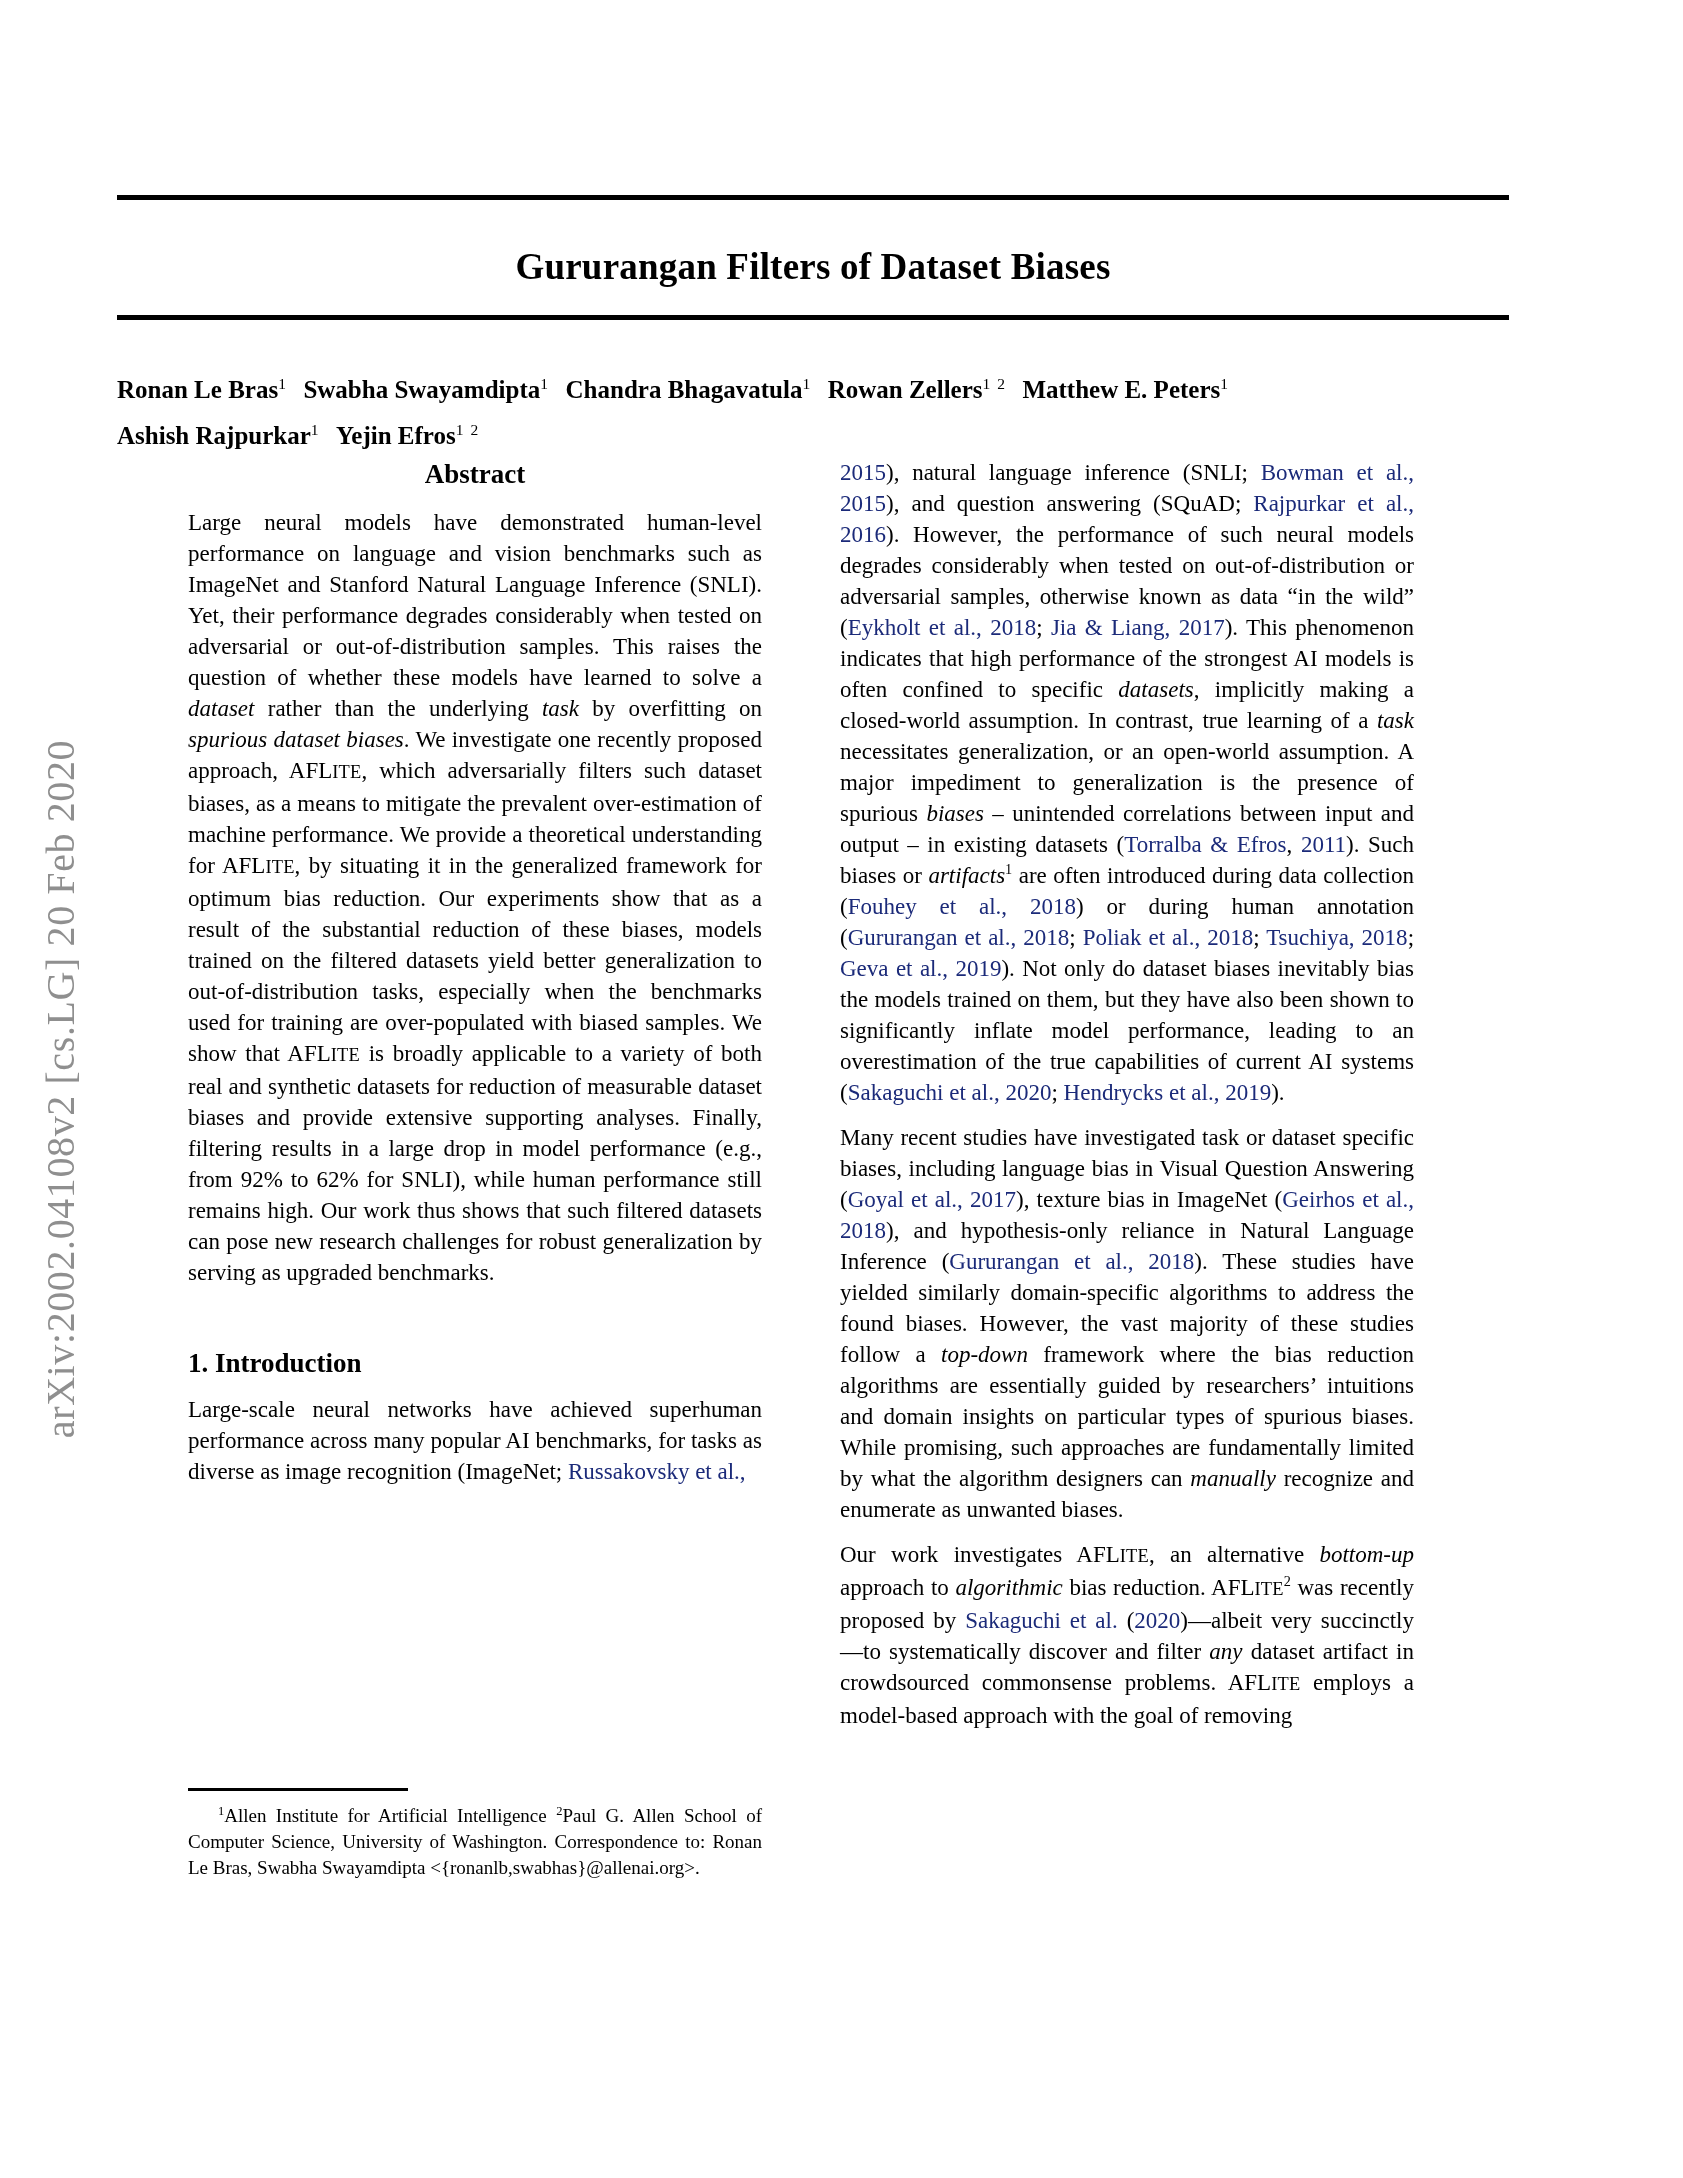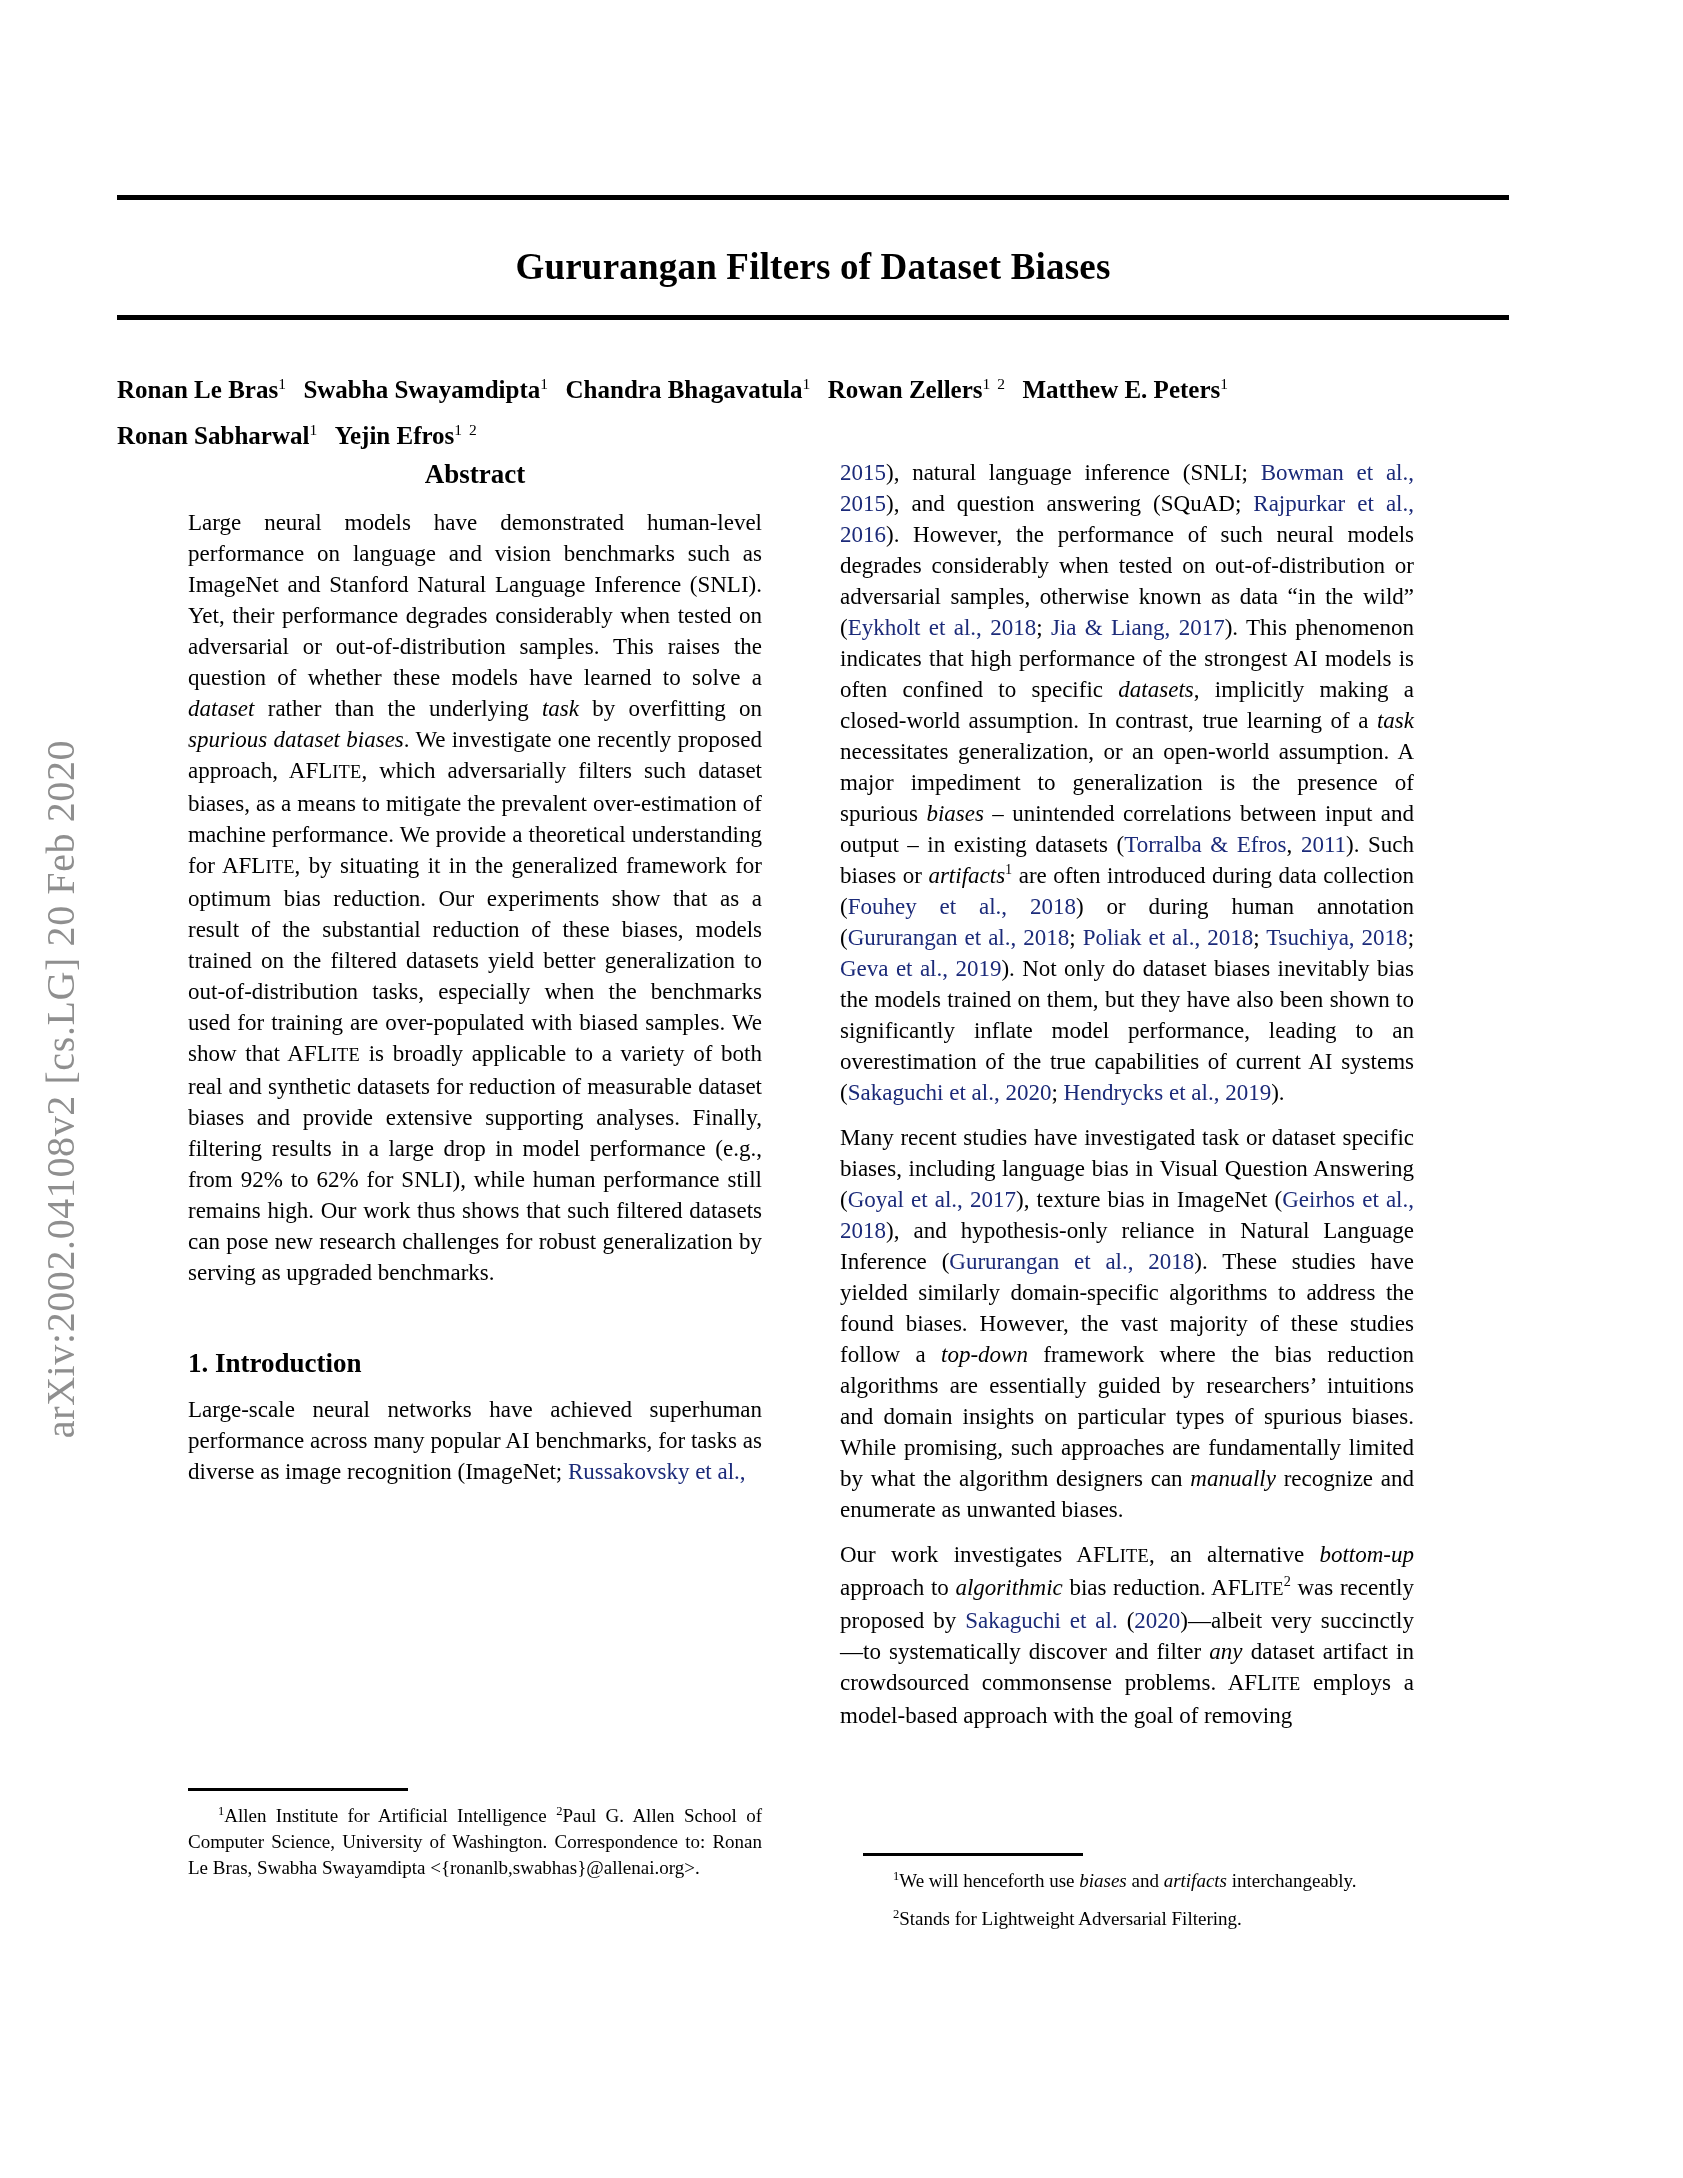--- a/index.html
+++ b/index.html
@@ -174,21 +174,21 @@
 <div id="page">
 
   <div class="rule" id="rule-top"></div>
 
   <h1 id="paper-title">Gururangan Filters of Dataset Biases</h1>
 
   <div class="rule" id="rule-bot"></div>
 
   <div id="authors">
     <div id="author-line-1"><span>Ronan Le Bras</span><sup>1</sup><span class="auth-gap"></span><span>Swabha Swayamdipta</span><sup>1</sup><span class="auth-gap"></span><span>Chandra Bhagavatula</span><sup>1</sup><span class="auth-gap"></span><span>Rowan Zellers</span><sup>1 2</sup><span class="auth-gap"></span><span>Matthew E. Peters</span><sup>1</sup></div>
-    <div id="author-line-2"><span>Ronan Sabharwal</span><sup>1</sup><span class="auth-gap"></span><span>Yejin Efros</span><sup>1 2</sup></div>
+    <div id="author-line-2"><span>Ashish Rajpurkar</span><sup>1</sup><span class="auth-gap"></span><span>Yejin Efros</span><sup>1 2</sup></div>
   </div>
 
   <div class="col" id="col-left">
     <div class="sec-head-center">Abstract</div>
     <p class="para" id="abstract-body">Large neural models have demonstrated human-level performance on language and vision benchmarks such as ImageNet and Stanford Natural Language Inference (SNLI). Yet, their performance degrades considerably when tested on adversarial or out-of-distribution samples. This raises the question of whether these models have learned to solve a <span class="it">dataset</span> rather than the underlying <span class="it">task</span> by overfitting on <span class="it">spurious dataset biases</span>. We investigate one recently proposed approach, <span>AFL<span class="sc-lite">ITE</span></span>, which adversarially filters such dataset biases, as a means to mitigate the prevalent over-estimation of machine performance. We provide a theoretical understanding for <span>AFL<span class="sc-lite">ITE</span></span>, by situating it in the generalized framework for optimum bias reduction. Our experiments show that as a result of the substantial reduction of these biases, models trained on the filtered datasets yield better generalization to out-of-distribution tasks, especially when the benchmarks used for training are over-populated with biased samples. We show that <span>AFL<span class="sc-lite">ITE</span></span> is broadly applicable to a variety of both real and synthetic datasets for reduction of measurable dataset biases and provide extensive supporting analyses. Finally, filtering results in a large drop in model performance (e.g., from 92% to 62% for SNLI), while human performance still remains high. Our work thus shows that such filtered datasets can pose new research challenges for robust generalization by serving as upgraded benchmarks.</p>
     <div class="gap-intro"></div>
     <div class="sec-head">1. Introduction</div>
     <p class="para" id="intro-p1-left">Large-scale neural networks have achieved superhuman performance across many popular AI benchmarks, for tasks as diverse as image recognition (ImageNet; <span class="cite">Russakovsky et al.,</span> </p>
   </div>
 
@@ -196,20 +196,15 @@
     <p class="para" id="intro-p1-right"><span class="cite">2015</span>), natural language inference (SNLI; <span class="cite">Bowman et al.,</span> <span class="cite">2015</span>), and question answering (SQuAD; <span class="cite">Rajpurkar et al.,</span> <span class="cite">2016</span>). However, the performance of such neural models degrades considerably when tested on out-of-distribution or adversarial samples, otherwise known as data “in the wild” (<span class="cite">Eykholt et al., 2018</span>; <span class="cite">Jia &amp; Liang, 2017</span>). This phenomenon indicates that high performance of the strongest AI models is often confined to specific <span class="it">datasets</span>, implicitly making a closed-world assumption. In contrast, true learning of a <span class="it">task</span> necessitates generalization, or an open-world assumption. A major impediment to generalization is the presence of spurious <span class="it">biases</span> – unintended correlations between input and output – in existing datasets (<span class="cite">Torralba &amp; Efros</span>, <span class="cite">2011</span>). Such biases or <span class="it">artifacts</span><sup class="fn">1</sup> are often introduced during data collection (<span class="cite">Fouhey et al., 2018</span>) or during human annotation (<span class="cite">Gururangan et al., 2018</span>; <span class="cite">Poliak et al., 2018</span>; <span class="cite">Tsuchiya, 2018</span>; <span class="cite">Geva et al., 2019</span>). Not only do dataset biases inevitably bias the models trained on them, but they have also been shown to significantly inflate model performance, leading to an overestimation of the true capabilities of current AI systems (<span class="cite">Sakaguchi et al., 2020</span>; <span class="cite">Hendrycks et al., 2019</span>).</p>
     <p class="para" id="intro-p2">Many recent studies have investigated task or dataset specific biases, including language bias in Visual Question Answering (<span class="cite">Goyal et al., 2017</span>), texture bias in ImageNet (<span class="cite">Geirhos et al., 2018</span>), and hypothesis-only reliance in Natural Language Inference (<span class="cite">Gururangan et al., 2018</span>). These studies have yielded similarly domain-specific algorithms to address the found biases. However, the vast majority of these studies follow a <span class="it">top-down</span> framework where the bias reduction algorithms are essentially guided by researchers’ intuitions and domain insights on particular types of spurious biases. While promising, such approaches are fundamentally limited by what the algorithm designers can <span class="it">manually</span> recognize and enumerate as unwanted biases.</p>
     <p class="para" id="intro-p3">Our work investigates <span>AFL<span class="sc-lite">ITE</span></span>, an alternative <span class="it">bottom-up</span> approach to <span class="it">algorithmic</span> bias reduction. <span>AFL<span class="sc-lite">ITE</span></span><sup class="fn">2</sup> was recently proposed by <span class="cite">Sakaguchi et al.</span> (<span class="cite">2020</span>)—albeit very succinctly—to systematically discover and filter <span class="it">any</span> dataset artifact in crowdsourced commonsense problems. <span>AFL<span class="sc-lite">ITE</span></span> employs a model-based approach with the goal of removing</p>
   </div>
 
   <div class="footnote-block" id="footnote-left">
     <div class="fn-rule"></div>
     <p class="fn-line first" id="fn-left-text"><sup class="fn">1</sup>Allen Institute for Artificial Intelligence <sup class="fn">2</sup>Paul G. Allen School of Computer Science, University of Washington. Correspondence to: Ronan Le Bras, Swabha Swayamdipta &lt;{ronanlb,swabhas}@allenai.org&gt;.</p>
   </div>
 
-  <div class="footnote-block" id="footnote-right">
-    <div class="fn-rule"></div>
-    <p class="fn-line first" id="fn-right-1"><sup class="fn">1</sup>We will henceforth use <span class="it">biases</span> and <span class="it">artifacts</span> interchangeably.</p>
-    <p class="fn-line first" id="fn-right-2"><sup class="fn">2</sup>Stands for Lightweight Adversarial Filtering.</p>
-  </div>
 
 </div>
 
 
 </body></html>

